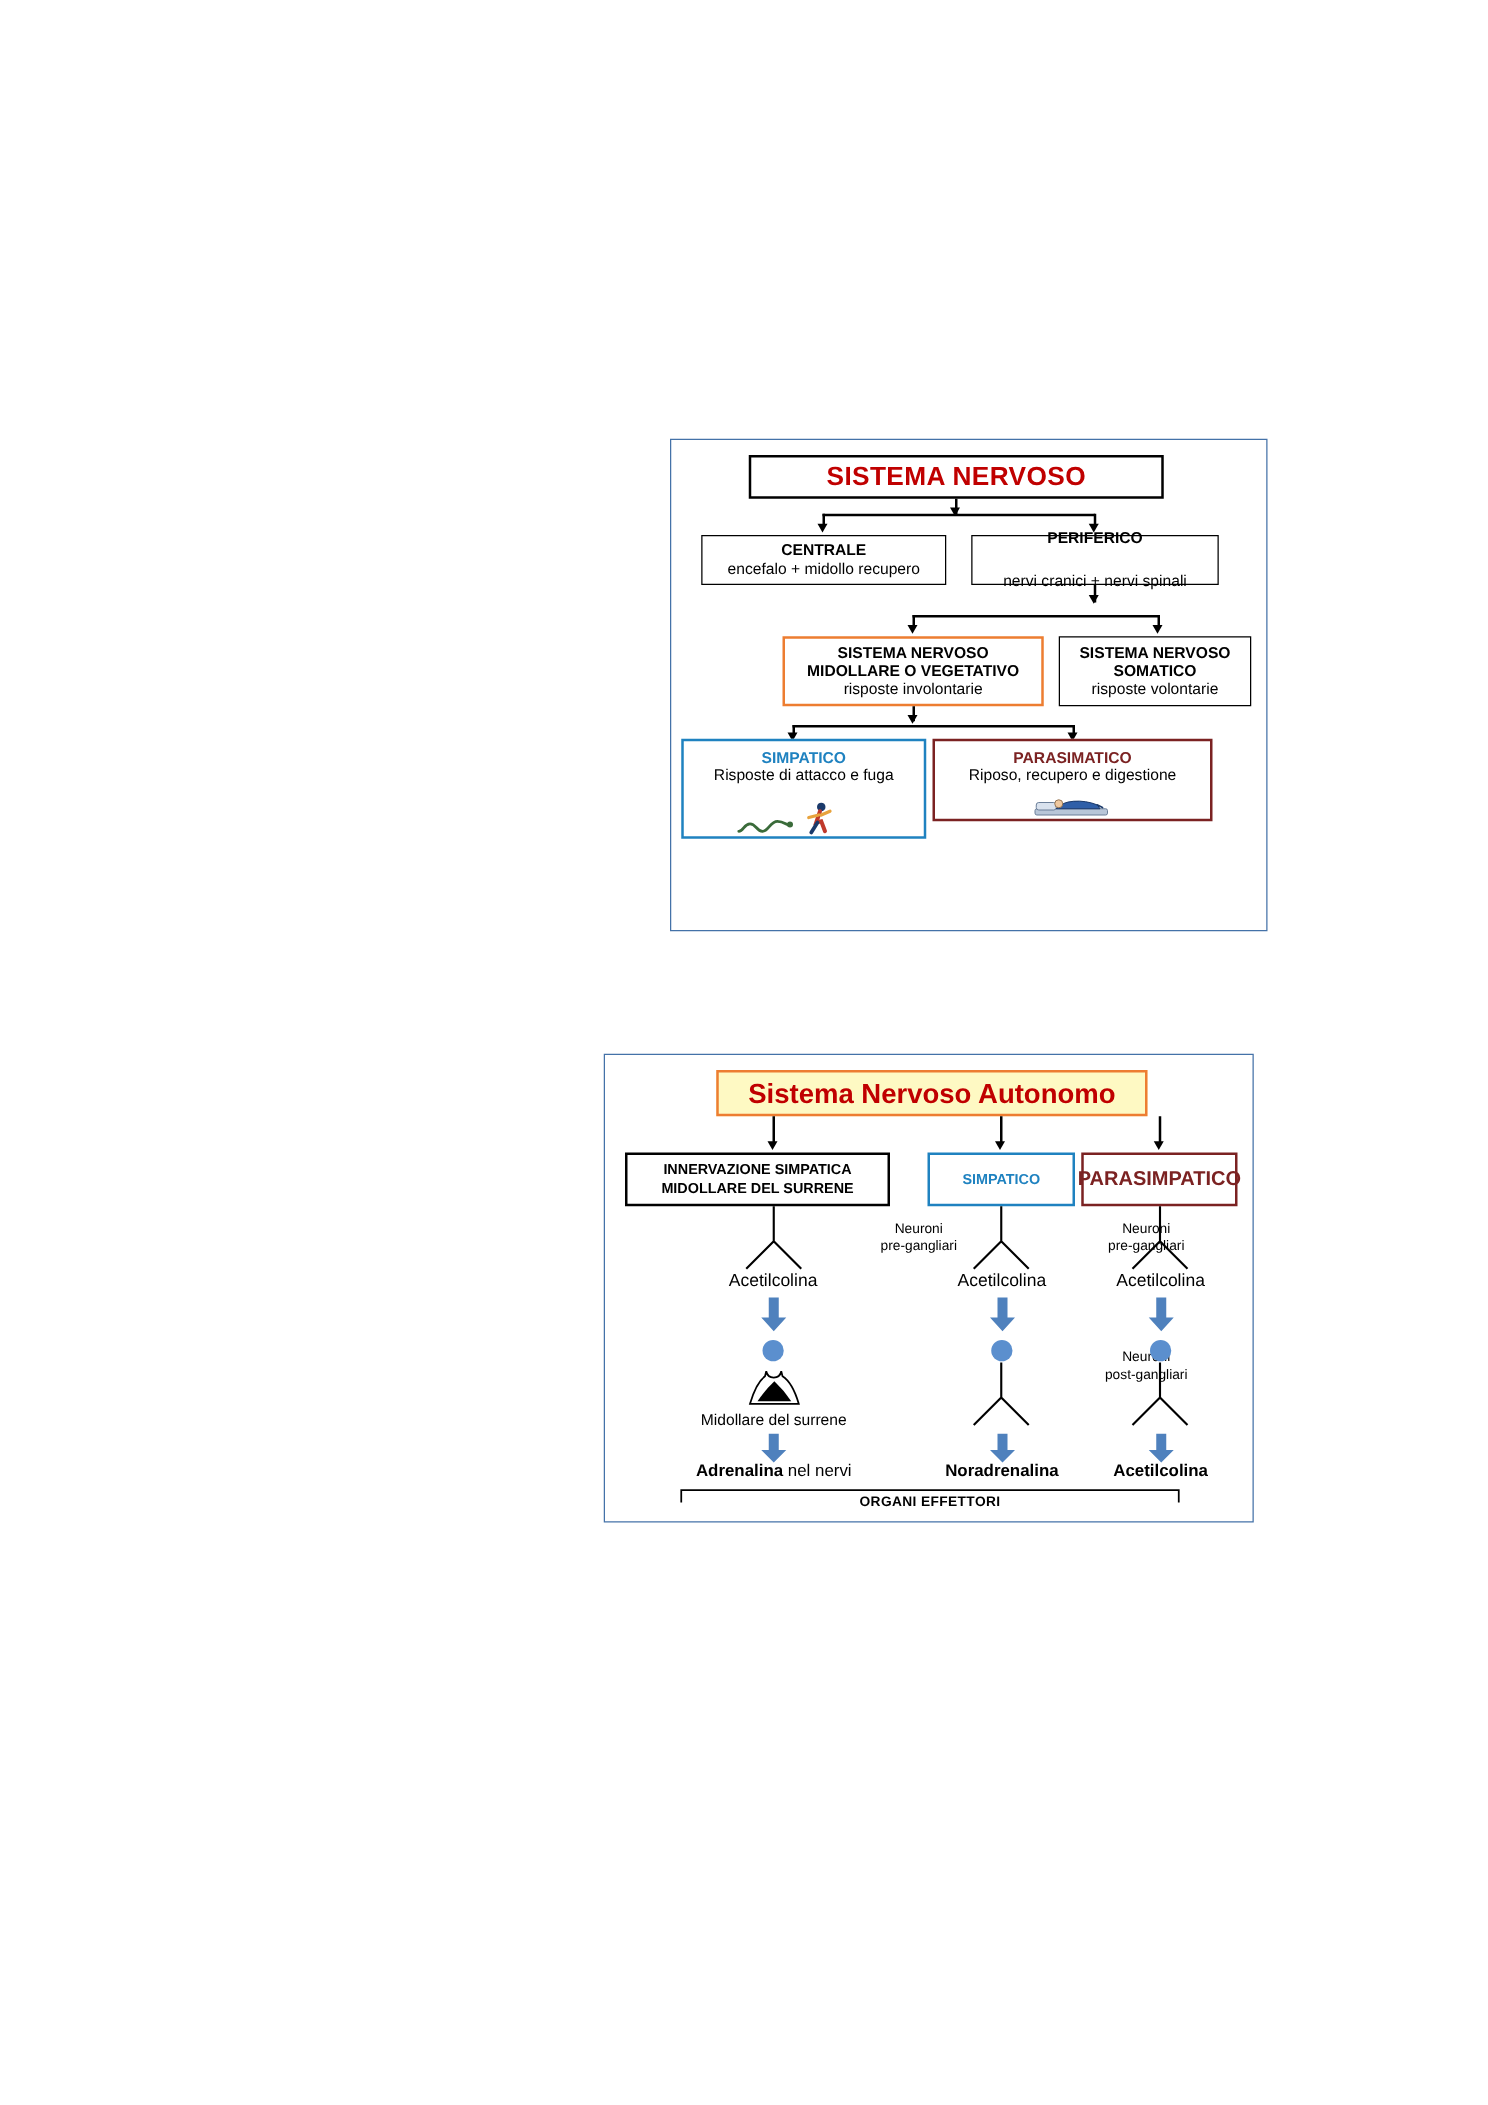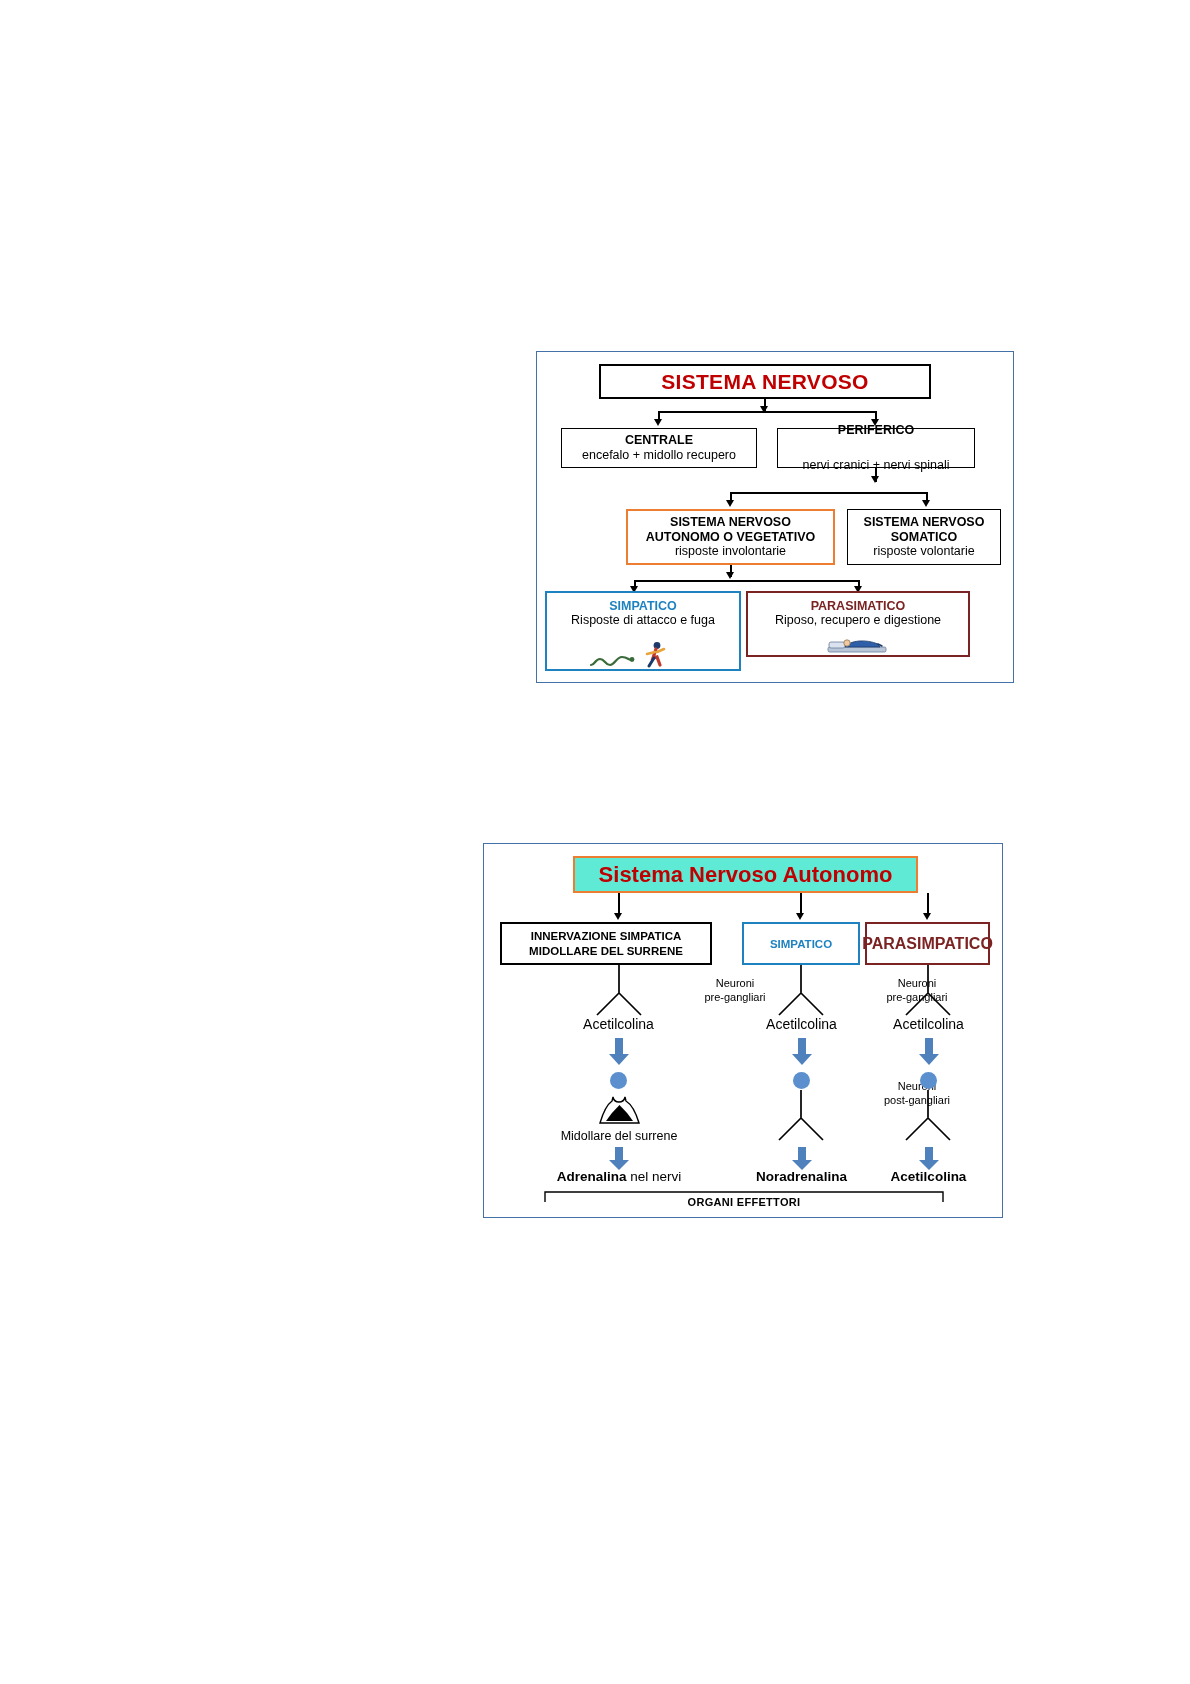--- a/index.html
+++ b/index.html
@@ -12,21 +12,21 @@
     position: relative;
     font-family: "Liberation Sans", sans-serif;
     color: #000;
     overflow: hidden;
   }
 
   
   #diagram-1 {
     position: absolute;
     left: 536px; top: 351px;
-    width: 478px; height: 332px;
+    width: 478px; height: 394px;
     border: 1.5px solid #4472a8;
     background: #ffffff;
   }
   .d1-title-box {
     position: absolute;
     left: 62px; top: 12px;
     width: 332px; height: 35px;
     border: 2px solid #000;
     background: #fff;
     display: flex; align-items: center; justify-content: center;
@@ -95,21 +95,21 @@
     left: 483px; top: 843px;
     width: 520px; height: 375px;
     border: 1.5px solid #4472a8;
     background: #fff;
   }
   .d2-title-box {
     position: absolute;
     left: 89px; top: 12px;
     width: 345px; height: 37px;
     border: 2px solid #ed7d31;
-    background: #5eead4;
+    background: #fef9c3;
     display: flex; align-items: center; justify-content: center;
   }
   .d2-title-text {
     color: #c00000; font-weight: bold; font-size: 22px;
     white-space: nowrap;
   }
   .d2-box {
     position: absolute; background: #fff;
     display: flex; align-items: center; justify-content: center;
     text-align: center;
@@ -180,21 +180,21 @@
   <div class="ln vln" style="left:338px; top:116px; height:14px;"></div>
   <div class="arrowhead" style="left:334px; top:124px;"></div>
   <div class="ln hln" style="left:193px; top:140px; width:197px;"></div>
   <div class="ln vln" style="left:193px; top:140px; height:10px;"></div>
   <div class="arrowhead" style="left:189px; top:148px;"></div>
   <div class="ln vln" style="left:389px; top:140px; height:10px;"></div>
   <div class="arrowhead" style="left:385px; top:148px;"></div>
 
   <div class="d1-box" id="box-autonomo">
     <span class="bx-head">SISTEMA NERVOSO</span>
-    <span class="bx-head">AUTONOMO O VEGETATIVO</span>
+    <span class="bx-head">MIDOLLARE O VEGETATIVO</span>
     <span class="bx-sub">risposte involontarie</span>
   </div>
 
   <div class="d1-box" id="box-somatico">
     <span class="bx-head">SISTEMA NERVOSO</span>
     <span class="bx-head">SOMATICO</span>
     <span class="bx-sub">risposte volontarie</span>
   </div>
 
   <div class="ln vln" style="left:193px; top:213px; height:12px;"></div>

